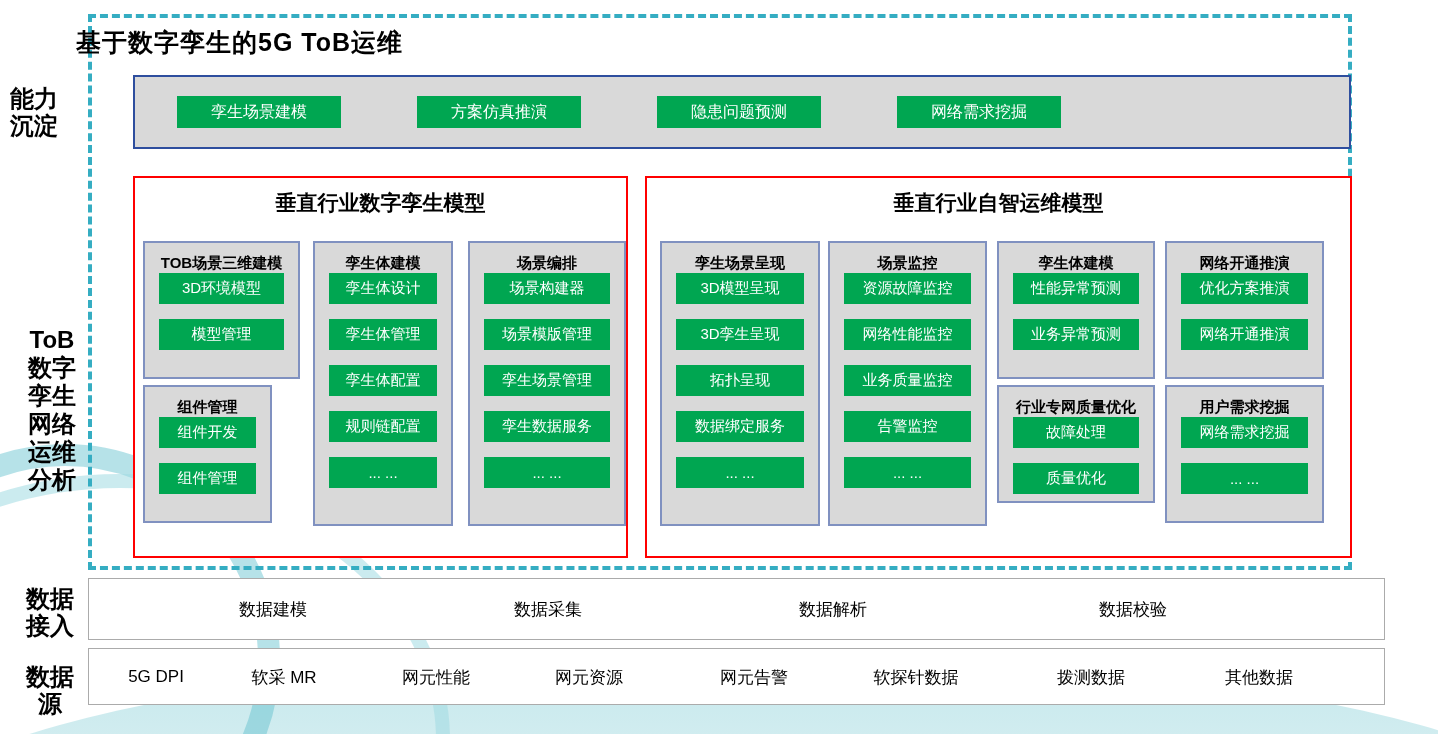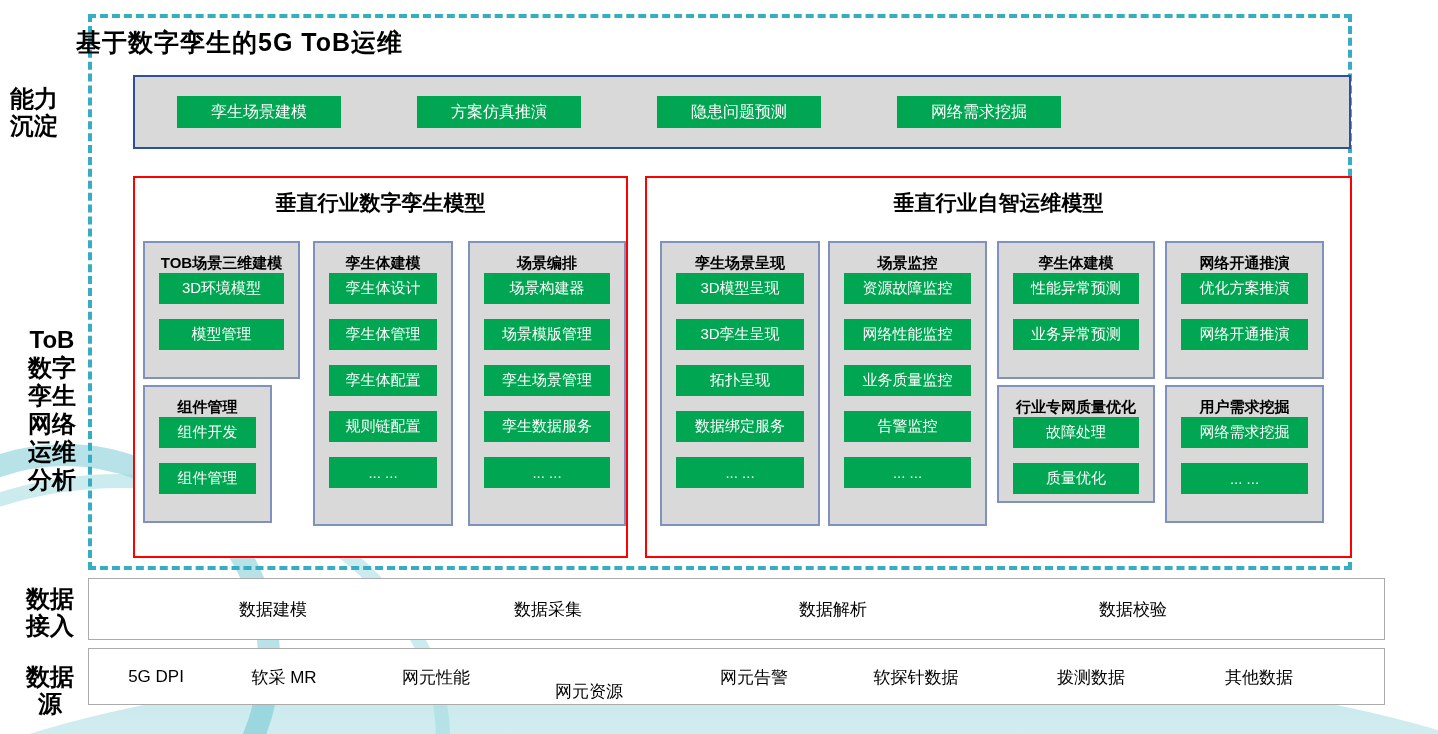--- a/index.html
+++ b/index.html
@@ -206,21 +206,21 @@
       <span class="row-item" style="left:184px;">数据建模</span>
       <span class="row-item" style="left:459px;">数据采集</span>
       <span class="row-item" style="left:744px;">数据解析</span>
       <span class="row-item" style="left:1044px;">数据校验</span>
     </div>
 
     <div class="bottom-row source-row">
       <span class="row-item" style="left:67px;">5G DPI</span>
       <span class="row-item" style="left:195px;">软采 MR</span>
       <span class="row-item" style="left:347px;">网元性能</span>
-      <span class="row-item" style="left:500px;margin-top:14px;">网元资源</span>
+      <span class="row-item" style="left:500px;">网元资源</span>
       <span class="row-item" style="left:665px;">网元告警</span>
       <span class="row-item" style="left:827px;">软探针数据</span>
       <span class="row-item" style="left:1002px;">拨测数据</span>
       <span class="row-item" style="left:1170px;">其他数据</span>
     </div>
 
   </div>
 </div>
 
 </body></html>

